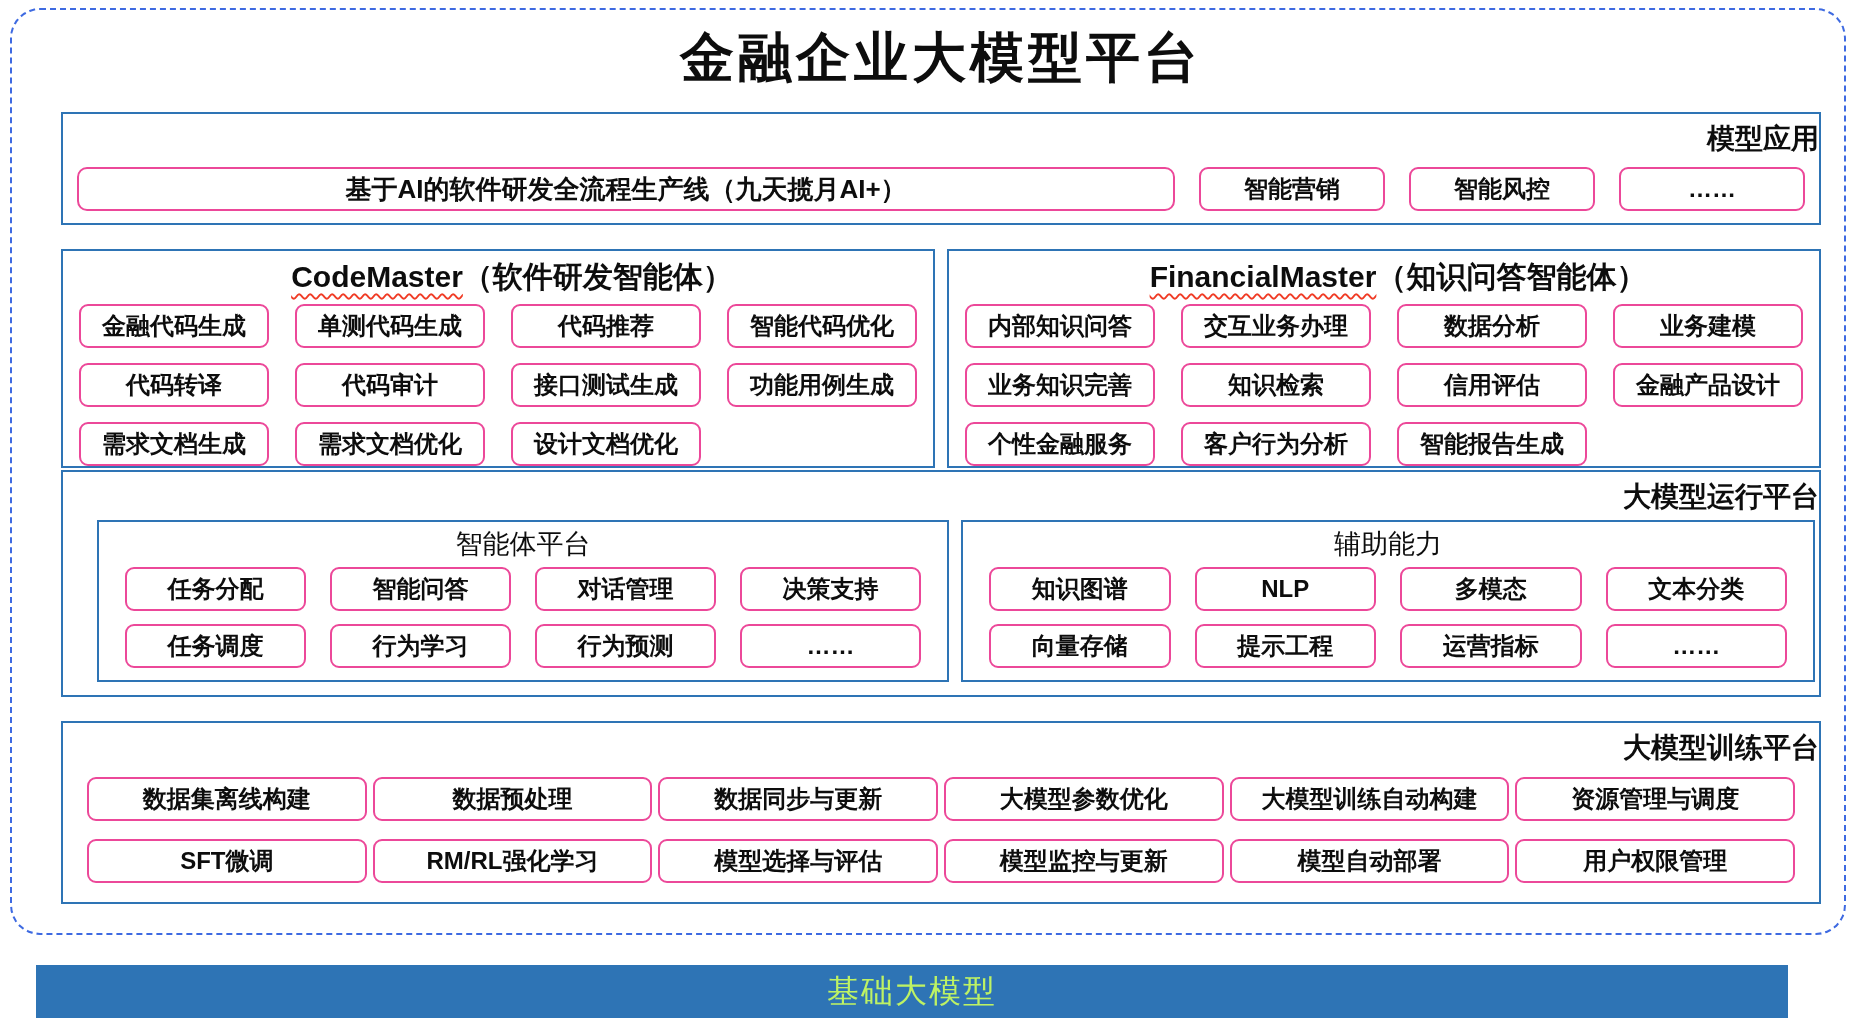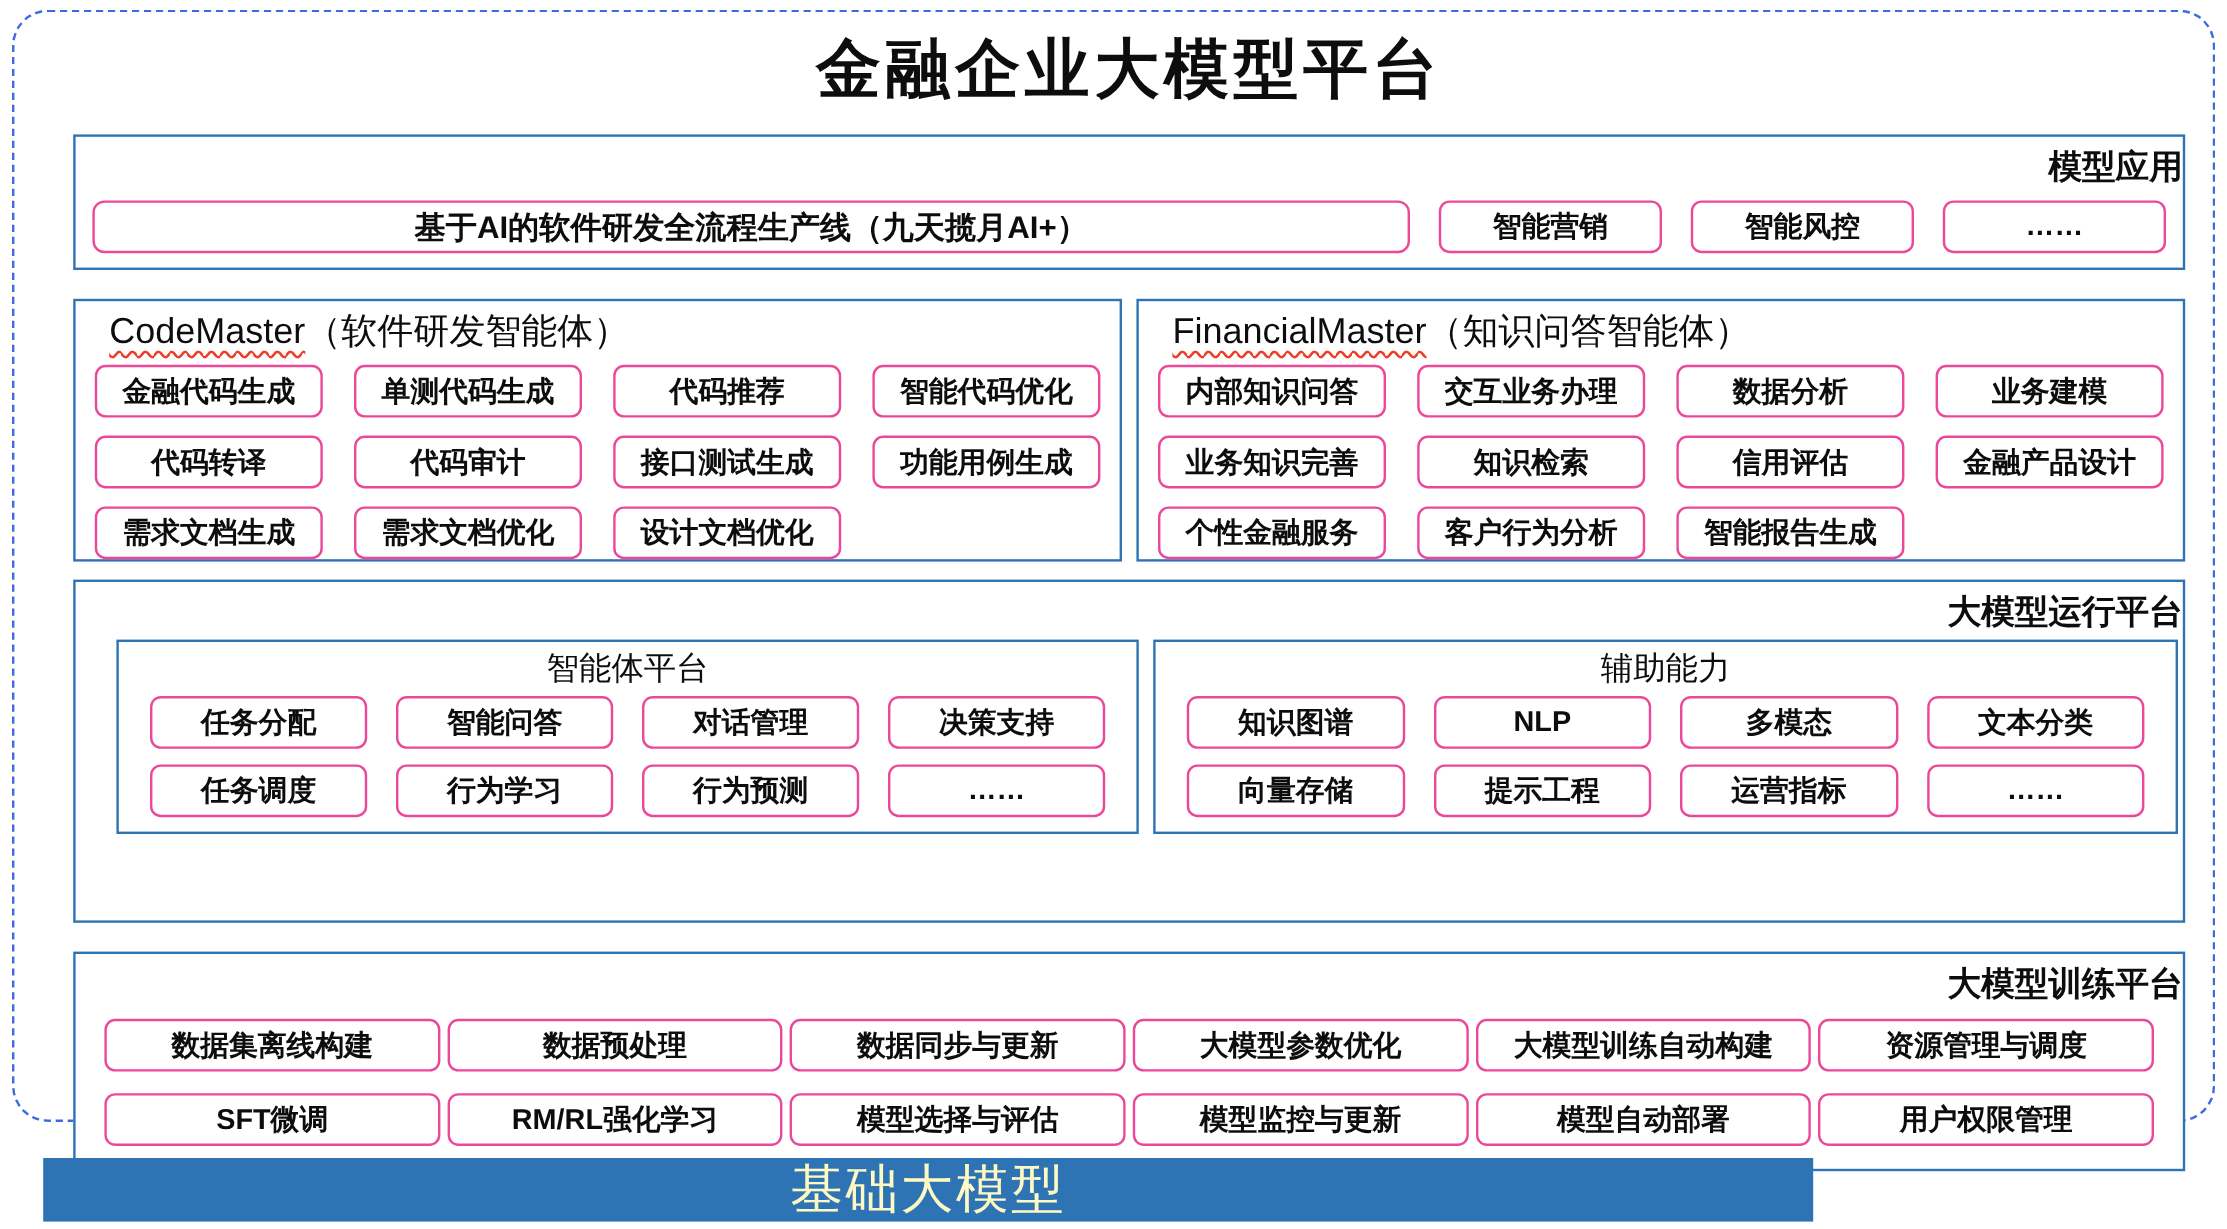--- a/index.html
+++ b/index.html
@@ -28,42 +28,42 @@
     font-size:24px;font-weight:600;background:#fff;white-space:nowrap;
   }
   
   .app-sec{height:113px;margin-top:22px;}
   .app-row{display:flex;gap:24px;padding:12px 14px 0 14px;}
   .btn.wide{flex:1;font-size:26px;font-weight:700;border-radius:10px;}
   .btn.app-item{flex:0 0 186px;}
   
   .tier2{display:flex;gap:12px;margin-top:24px;}
   .master-sec{flex:1;height:219px;}
-  .master-title{font-size:30px;font-weight:normal;padding-top:8px;line-height:36px;padding-left:28px;}
+  .master-title{text-align:center;font-size:30px;font-weight:bold;padding-top:8px;line-height:36px;padding-left:28px;}
   .master-title .en{
     text-decoration:underline wavy #F03B25;
     text-decoration-thickness:2px;text-underline-offset:6px;text-decoration-skip-ink:none;
   }
   .grid4{display:grid;grid-template-columns:repeat(4,1fr);gap:15px 26px;padding:9px 16px 0 16px;}
   
-  .runtime-sec{margin-top:15px;height:286px;}
+  .runtime-sec{margin-top:2px;height:227px;}
   .sub-row{display:flex;gap:12px;padding:7px 4px 0 34px;}
   .sub-sec{box-sizing:border-box;border:2px solid #2E74B5;height:162px;background:#fff;}
   .sub-sec.left{flex:0 0 852px;}
   .sub-sec.right{flex:1;}
   .sub-header{text-align:center;font-size:27px;font-weight:400;padding-top:7px;line-height:30px;}
   .grid4.sub{gap:13px 24px;padding:8px 26px 0 26px;}
   
   .training-sec{margin-top:24px;height:183px;}
   .grid6{display:grid;grid-template-columns:repeat(6,1fr);gap:18px 6px;padding:13px 24px 0 24px;}
   
   .base-bar{
-    position:absolute;left:36px;top:965px;width:1475px;height:53px;
-    background:#2E74B5;color:#fef9c3;display:flex;align-items:center;justify-content:center;
-    font-size:44px;letter-spacing:2px;
+    position:absolute;left:36px;top:965px;width:1752px;height:53px;
+    background:#2E74B5;color:#bef264;display:flex;align-items:center;justify-content:center;
+    font-size:32px;letter-spacing:2px;
   }
 </style>
 </head>
 <body>
 
 <div class="outer">
 
   <div class="main-title">金融企业大模型平台</div>
 
   <div class="sec app-sec">

